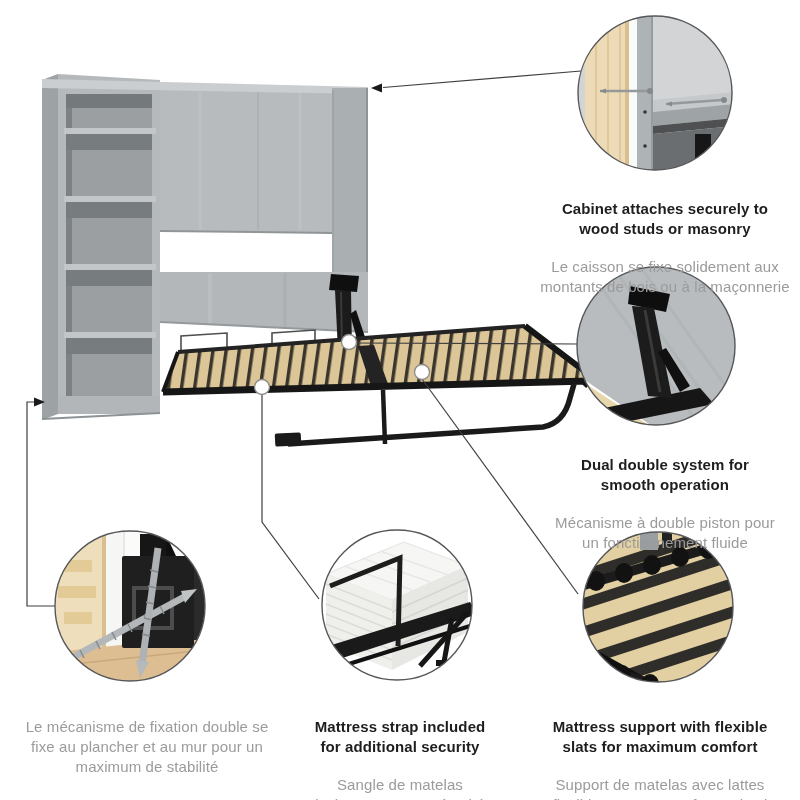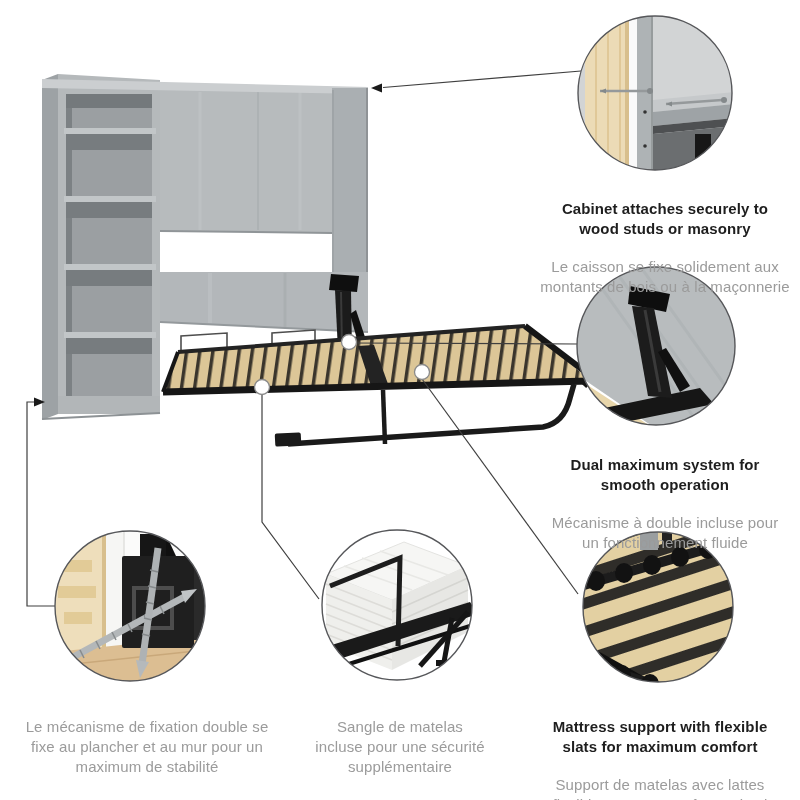--- a/index.html
+++ b/index.html
@@ -266,33 +266,35 @@
 </svg>
 
 <div class="feature f-cabinet">
   <p class="en">Cabinet attaches securely to
 wood studs or masonry</p>
   <p class="fr">Le caisson se fixe solidement aux
 montants de bois ou à la maçonnerie</p>
 </div>
 
 <div class="feature f-piston">
-  <p class="en">Dual maximum system for
+  <p class="en">Dual double system for
 smooth operation</p>
-  <p class="fr">Mécanisme à double incluse pour
+  <p class="fr">Mécanisme à double piston pour
 un fonctionnement fluide</p>
 </div>
 
 <div class="feature f-dualmount">
   <p class="fr">Le mécanisme de fixation double se
 fixe au plancher et au mur pour un
 maximum de stabilité</p>
 </div>
 
 <div class="feature f-strap">
+  <p class="en">Mattress strap included
+for additional security</p>
   <p class="fr">Sangle de matelas
 incluse pour une sécurité
 supplémentaire</p>
 </div>
 
 <div class="feature f-slats">
   <p class="en">Mattress support with flexible
 slats for maximum comfort</p>
   <p class="fr">Support de matelas avec lattes
 flexibles pour un confort optimal</p>

